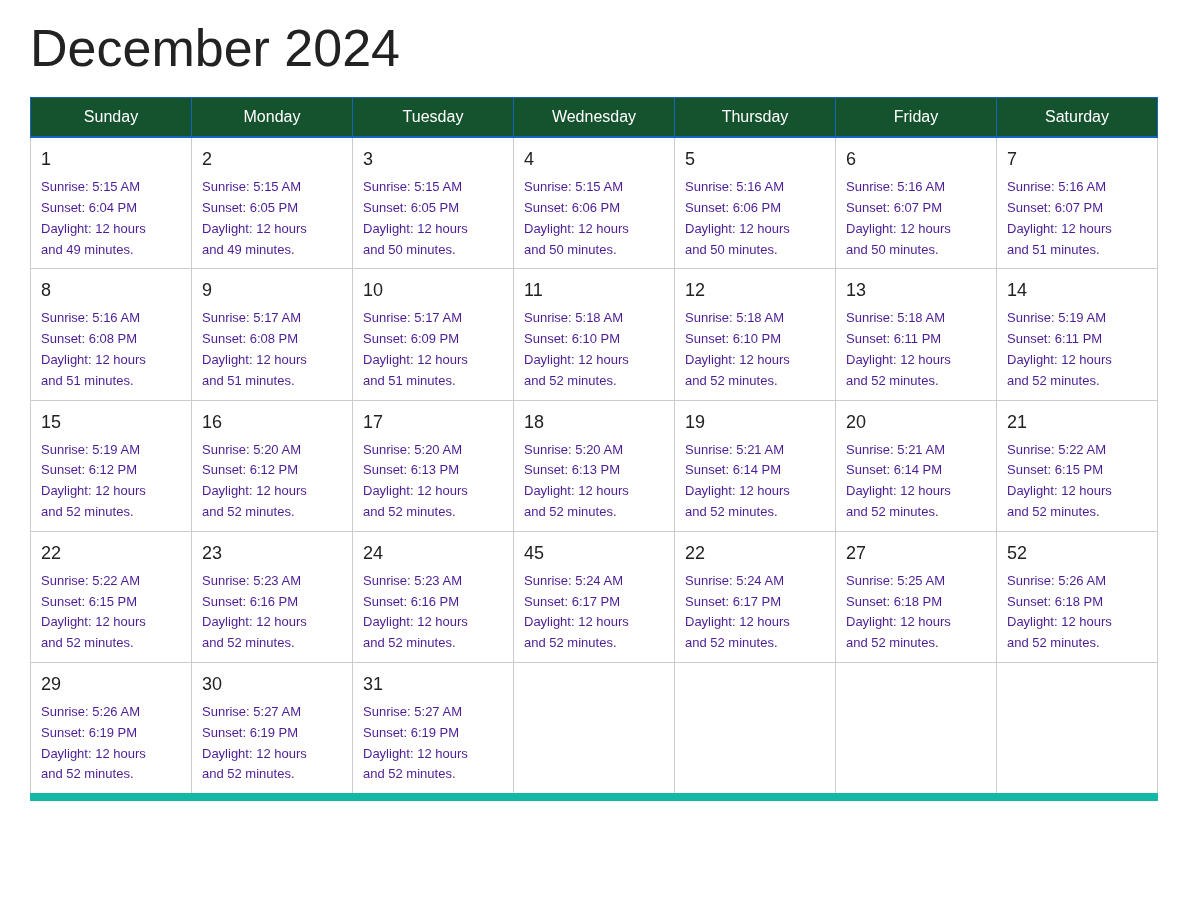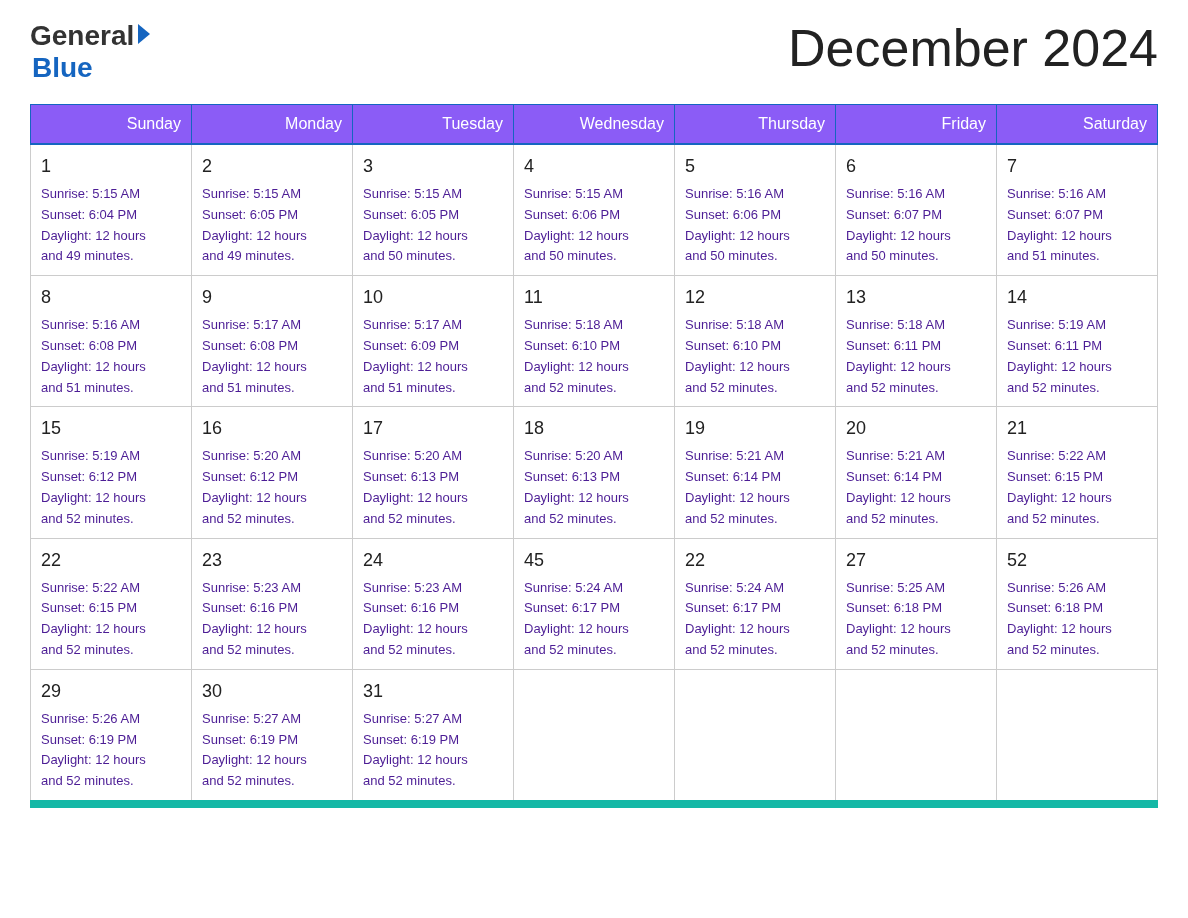--- a/index.html
+++ b/index.html
@@ -60,26 +60,26 @@
       font-size: 22px;
       color: #444;
       margin-top: 4px;
     }
     .calendar-table {
       width: 100%;
       border-collapse: collapse;
       border: 1px solid #aaa;
     }
     .calendar-table th {
-      background-color: #8b5cf6;
+      background-color: #14532d;
       color: #ffffff;
       font-size: 16px;
       font-weight: normal;
       padding: 10px 10px;
-      text-align: right;
+      text-align: center;
       border: 1px solid #1565c0;
     }
     .calendar-table td {
       vertical-align: top;
       padding: 8px 10px;
       border: 1px solid #ccc;
       width: 14.28%;
       min-height: 100px;
       font-size: 13px;
       color: #333;
@@ -104,27 +104,20 @@
       border-bottom: 8px solid #14b8a6;
     }
     .row-separator td {
       border-top: 2px solid #1565c0;
     }
   </style>
 </head>
 <body>
 
 <div class="header">
-  <div class="logo">
-    <div class="logo-line">
-      <span class="logo-text-general">General</span>
-      <div class="logo-arrow"></div>
-    </div>
-    <span class="logo-blue">Blue</span>
-  </div>
   <div class="title-section">
     <div class="month-title">December 2024</div>
   </div>
 </div>
 
 <table class="calendar-table">
   <thead>
     <tr>
     <th>Sunday</th>
         <th>Monday</th>

